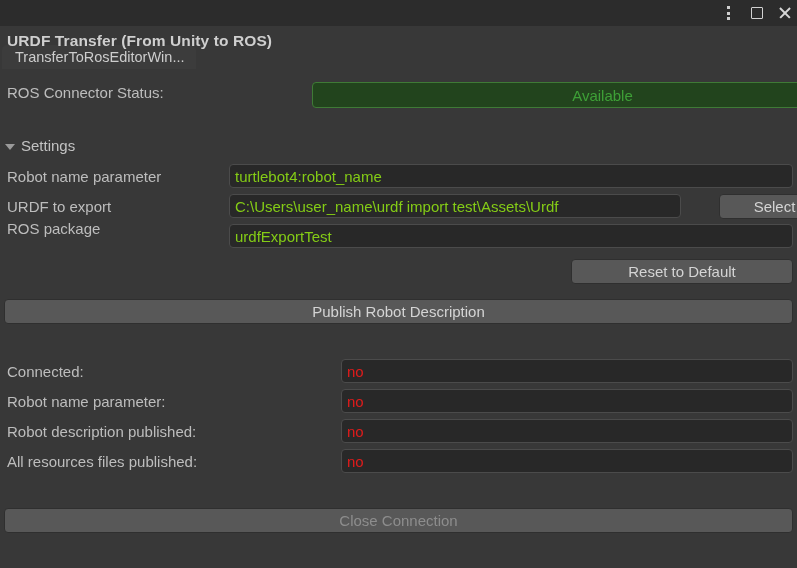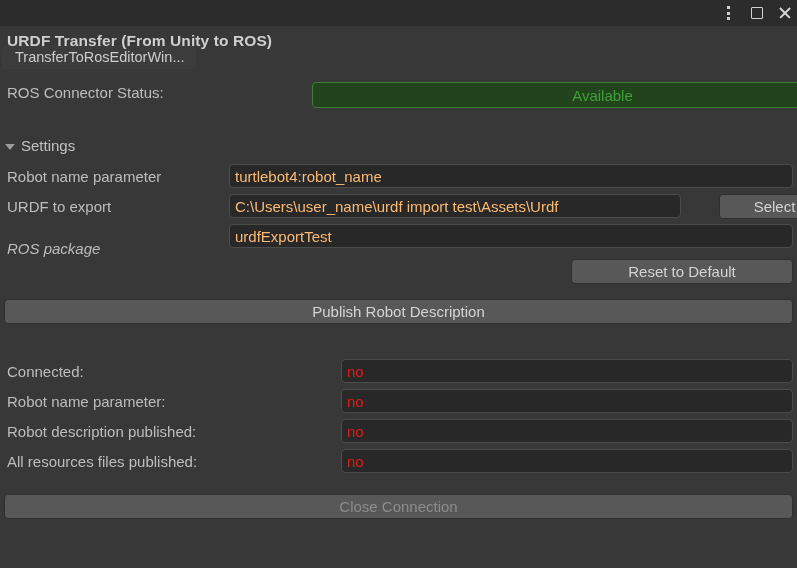--- a/index.html
+++ b/index.html
@@ -136,21 +136,21 @@
     position: absolute;
     height: 24px;
     background: #282828;
     border: 1px solid #4b4b4b;
     border-radius: 4px;
     box-sizing: border-box;
     display: flex;
     align-items: center;
     padding: 0 5px;
     font-size: 15px;
-    color: #fdba74;
+    color: #84cc16;
     overflow: hidden;
     white-space: nowrap;
   }
   .field.ro-value { color: #e01b1b; }
 
   
   .btn {
     position: absolute;
     height: 25px;
     background: #585858;
@@ -158,21 +158,21 @@
     border-radius: 4px;
     box-sizing: border-box;
     display: flex;
     align-items: center;
     justify-content: center;
     font-size: 15px;
     color: #d4d4d4;
     white-space: nowrap;
     cursor: default;
   }
-  .btn.disabled { color: #8d8d8d; }
+  .btn.disabled { color: #8d8d8d; margin-top: 14px; }
 </style>
 </head>
 <body>
 
 <div id="window">
 
   <div class="tabstrip">
     <div class="tab">
       <span>TransferToRosEditorWin...</span>
     </div>
@@ -205,21 +205,21 @@
     <span>Settings</span>
   </div>
 
   <div class="label" style="left:7px; top:168px;">Robot name parameter</div>
   <div class="field" style="left:229px; top:164px; width:564px;">turtlebot4:robot_name</div>
 
   <div class="label" style="left:7px; top:198px;">URDF to export</div>
   <div class="field" style="left:229px; top:194px; width:452px;">C:\Users\user_name\urdf import test\Assets\Urdf</div>
   <div class="btn" style="left:682px; top:194px; width:111px;margin-left:37px;">Select</div>
 
-  <div class="label" style="left:7px; top:240px;font-style:italic;">ROS package</div>
+  <div class="label" style="left:7px; top:220px;">ROS package</div>
   <div class="field" style="left:229px; top:224px; width:564px;">urdfExportTest</div>
 
   <div class="btn" style="left:571px; top:259px; width:222px;">Reset to Default</div>
 
   <div class="btn" style="left:4px; top:299px; width:789px;">Publish Robot Description</div>
 
   <div class="label" style="left:7px; top:363px;">Connected:</div>
   <div class="field ro-value" style="left:341px; top:359px; width:452px;">no</div>
 
   <div class="label" style="left:7px; top:393px;">Robot name parameter:</div>

